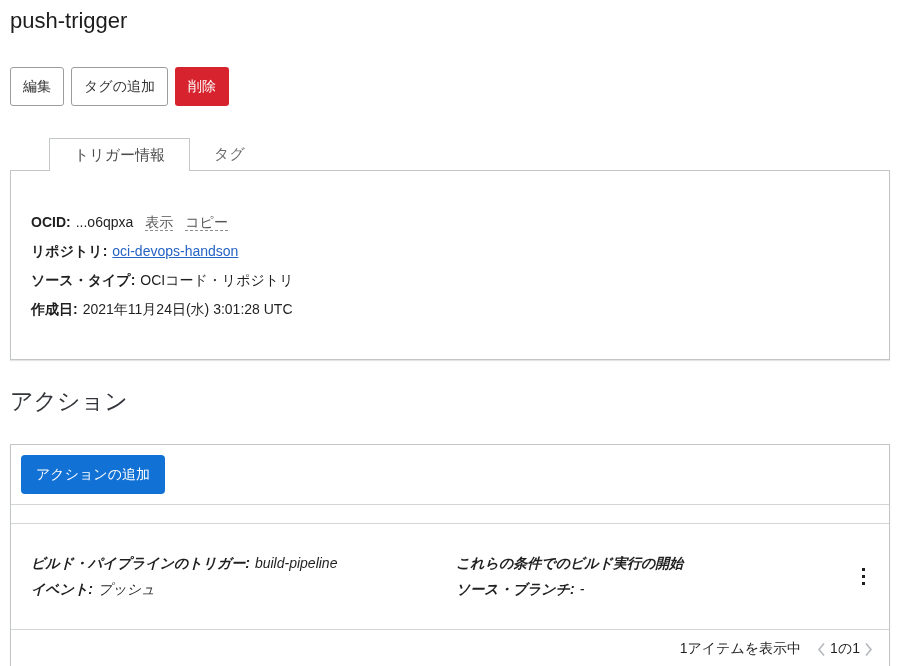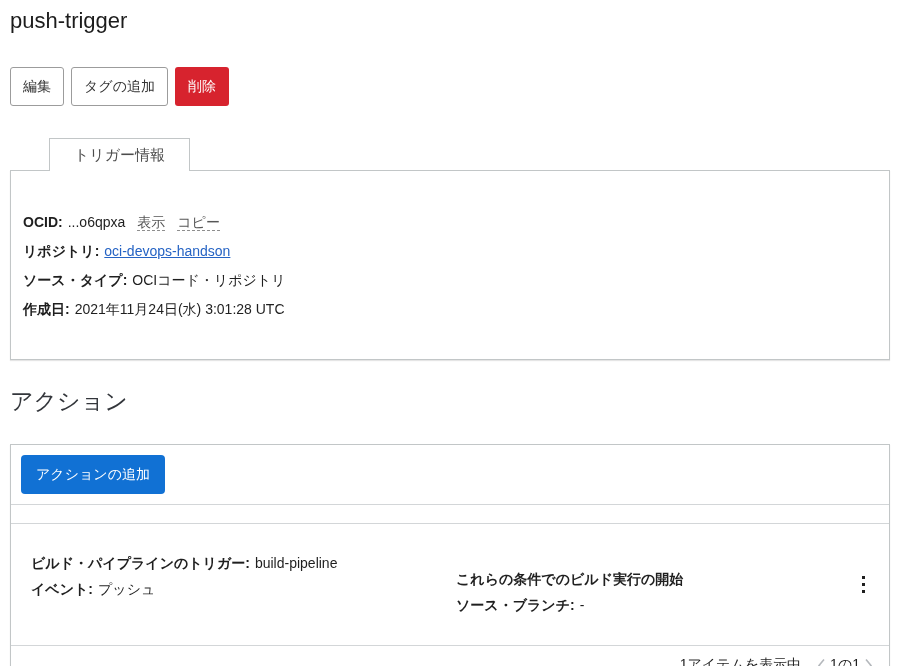--- a/index.html
+++ b/index.html
@@ -23,36 +23,36 @@
   }
   .btn-secondary { border-color: #9c9c9c; color: #333; }
   .btn-danger { background: var(--danger, #d7232e); color: #fff; }
   .btn-primary { background: var(--primary, #1171d4); color: #fff; border-radius: 4px; padding: 0 14px; }
 
   .tabs { display: flex; margin-top: 32px; position: relative; z-index: 2; padding-left: 39px; }
   .tab { height: 33px; display: flex; align-items: center; padding: 0 24px; font-size: 15px; color: #6b6b6b; cursor: pointer; background: transparent; }
   .tab.active { border: 1px solid #c2c6c7; border-bottom: none; background: #fff; color: #4c4c4c; }
 
   .panel { border: 1px solid #c2c6c7; background: #fff; box-shadow: 0 1px 1px rgba(0,0,0,0.10); }
-  .info-panel { margin-top: -1px; padding: 41px 12px 40px; position: relative; z-index: 1; }
+  .info-panel { margin-top: -1px; padding: 41px 20px 40px; position: relative; z-index: 1; }
   .info-row { font-size: 14px; line-height: 20px; margin-bottom: 9px; }
   .info-row:last-child { margin-bottom: 0; }
   .field-label { font-weight: 700; margin-right: 5px; }
   .muted-link { color: #565656; text-decoration: none; border-bottom: 1px dashed #8e8e8e; margin-left: 12px; cursor: pointer; }
   .link { color: var(--link, #2563c4); text-decoration: underline; cursor: pointer; }
 
   .section-heading { margin-top: 28px; font-size: 23px; font-weight: 300; color: #33363b; line-height: 27px; }
 
   .actions-panel { margin-top: 29px; }
   .panel-toolbar { padding: 10px; }
   .table-header { border-top: 1px solid #d3d6d8; border-bottom: 1px solid #d3d6d8; height: 20px; }
   .table-row { display: flex; padding: 26px 14px 27px 20px; font-size: 14px; }
-  .row-line { line-height: 26px; }
+  .row-line { line-height: 26px; font-style: italic; }
   .col-left { width: 425px; }
-  .col-right { flex: 1; margin-top: 16px; }
+  .col-right { flex: 1; }
   .kebab { align-self: center; width: 24px; display: flex; flex-direction: column; align-items: center; gap: 4px; cursor: pointer; padding: 5px 0; }
   .kebab-dot { width: 3px; height: 3px; background: #1f1f1f; }
 
   .table-footer { border-top: 1px solid #d3d6d8; height: 39px; display: flex; align-items: center; justify-content: flex-end; padding: 0 16px; font-size: 14px; gap: 16px; }
   .pager { display: flex; align-items: center; gap: 4px; }
   .chev { display: flex; align-items: center; cursor: default; }
   .chev svg { display: block; }
 
   .page-bottom { height: 12px; background: #f6f7f8; }
 </style>
@@ -64,20 +64,21 @@
   <h1 class="page-title">push-trigger</h1>
 
   <div class="toolbar">
     <button class="btn btn-secondary">編集</button>
     <button class="btn btn-secondary">タグの追加</button>
     <button class="btn btn-danger">削除</button>
   </div>
 
   <div class="tabs">
     <div class="tab active">トリガー情報</div>
+    <div class="tab">タグ</div>
   </div>
 
   <div class="panel info-panel">
     <div class="info-row">
       <span class="field-label">OCID:</span><span>...o6qpxa</span><a class="muted-link">表示</a><a class="muted-link">コピー</a>
     </div>
     <div class="info-row">
       <span class="field-label">リポジトリ:</span><a class="link">oci-devops-handson</a>
     </div>
     <div class="info-row">

